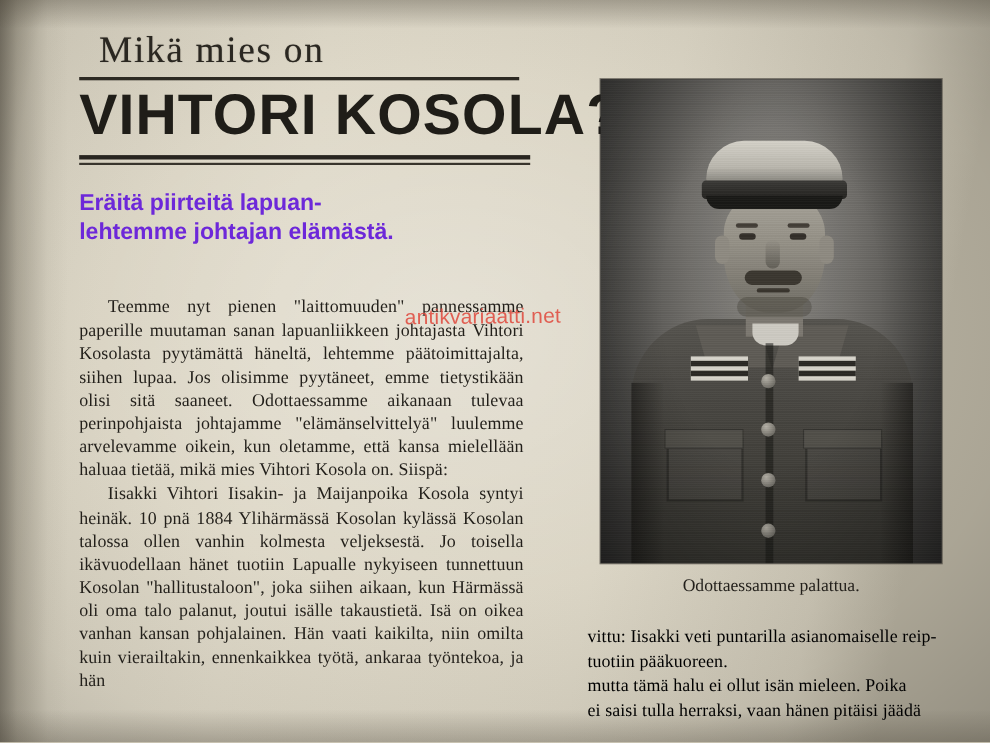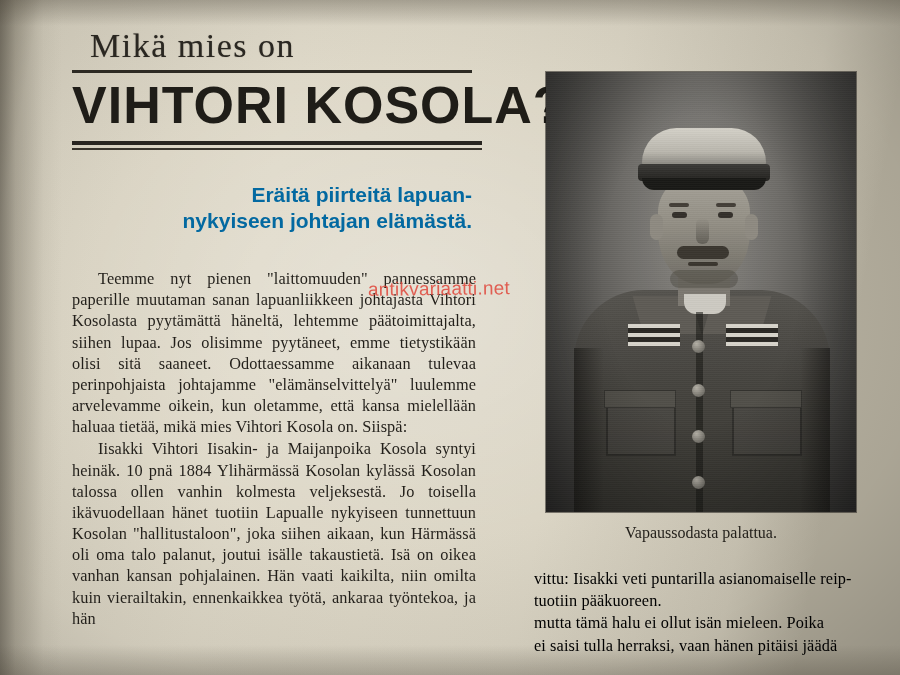--- a/index.html
+++ b/index.html
@@ -96,24 +96,24 @@
   #rule-bottom-2 {
     width: 410px;
     height: 2px;
     background: #38342c;
     margin-top: 3px;
   }
   #subtitle {
     font-family: "Liberation Sans", sans-serif;
     font-weight: bold;
     font-size: 21px;
-    color: #0369a1;
+    color: #6d28d9;
     line-height: 1.25;
-    text-align: right;
-    margin-top: 32px;
+    text-align: left;
+    margin-top: 22px;
     width: 400px;
   }
 
   
   #left-column {
     position: absolute;
     left: 72px;
     top: 268px;
     width: 404px;
     font-family: "Liberation Serif", serif;
@@ -394,21 +394,21 @@
   <div class="content">
 
     <div id="headline-block">
       <div id="kicker">Mikä mies on</div>
       <div id="rule-top"></div>
       <div id="maintitle">VIHTORI KOSOLA?</div>
       <div id="rule-bottom-1"></div>
       <div id="rule-bottom-2"></div>
       <div id="subtitle">
         <div>Eräitä piirteitä lapuan-</div>
-        <div>nykyiseen johtajan elämästä.</div>
+        <div>lehtemme johtajan elämästä.</div>
       </div>
     </div>
 
     <div id="left-column">
       <p>Teemme nyt pienen "laittomuuden" pannessamme paperille muutaman sanan lapuanliikkeen johtajasta Vihtori Kosolasta pyytämättä häneltä, lehtemme päätoimittajalta, siihen lupaa. Jos olisimme pyytäneet, emme tietystikään olisi sitä saaneet. Odottaessamme aikanaan tulevaa perinpohjaista johtajamme "elämänselvittelyä" luulemme arvelevamme oikein, kun oletamme, että kansa mielellään haluaa tietää, mikä mies Vihtori Kosola on. Siispä:</p>
       <p>Iisakki Vihtori Iisakin- ja Maijanpoika Kosola syntyi heinäk. 10 pnä 1884 Ylihärmässä Kosolan kylässä Kosolan talossa ollen vanhin kolmesta veljeksestä. Jo toisella ikävuodellaan hänet tuotiin Lapualle nykyiseen tunnettuun Kosolan "hallitustaloon", joka siihen aikaan, kun Härmässä oli oma talo palanut, joutui isälle takaustietä. Isä on oikea vanhan kansan pohjalainen. Hän vaati kaikilta, niin omilta kuin vierailtakin, ennenkaikkea työtä, ankaraa työntekoa, ja hän</p>
     </div>
 
     <div id="photo-frame">
       <div id="photo">
@@ -448,21 +448,21 @@
         <div class="eye-r"></div>
         <div class="nose"></div>
         <div class="mustache"></div>
         <div class="mouth"></div>
         <div class="chin-shadow"></div>
         <div class="photo-grain"></div>
         <div class="photo-vignette"></div>
       </div>
     </div>
 
-    <div id="caption">Vapaussodasta palattua.</div>
+    <div id="caption">Odottaessamme palattua.</div>
 
     <div id="right-column">
       <p>vittu: Iisakki veti puntarilla asianomaiselle reip-</p>
       <p>tuotiin pääkuoreen.</p>
       <p>mutta tämä halu ei ollut isän mieleen. Poika</p>
       <p>ei saisi tulla herraksi, vaan hänen pitäisi jäädä</p>
     </div>
 
     <div id="watermark" style="color: rgb(224, 72, 60);">antikvariaatti.net</div>
 

